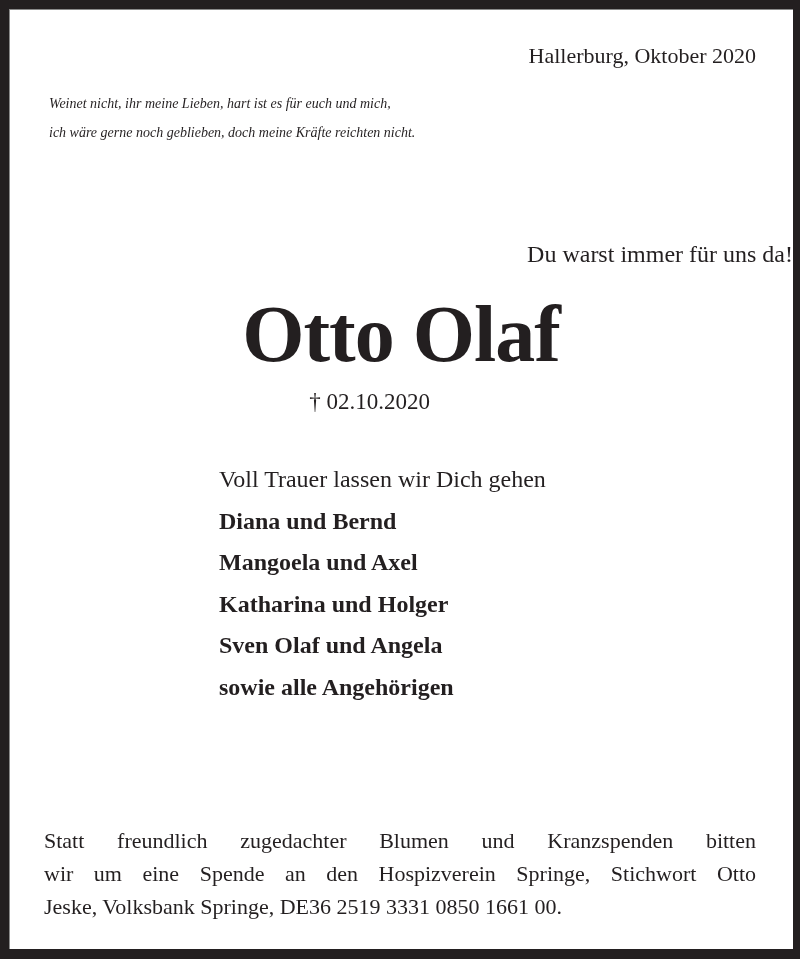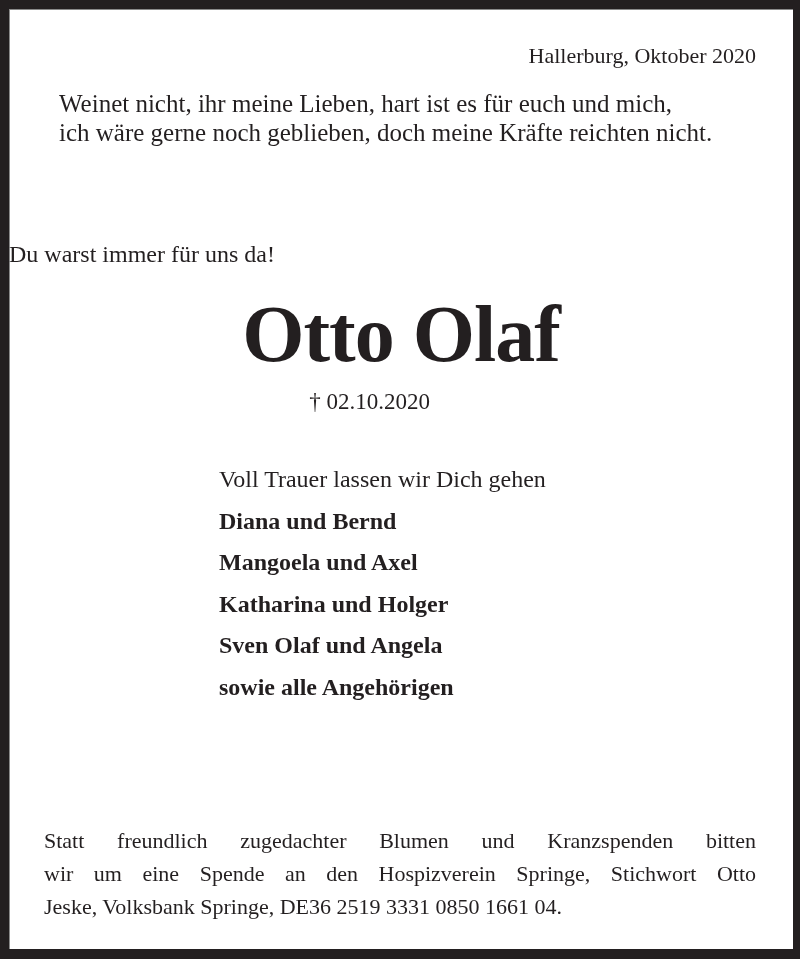--- a/index.html
+++ b/index.html
@@ -13,24 +13,24 @@
     }
     .card {
       position: absolute;
       left: 9px; top: 9px;
       width: 784px; height: 940px;
       background: #ffffff;
       box-shadow: inset 1px 1px 0 #8a8a8a;
     }
     .abs { position: absolute; white-space: nowrap; }
     .place-date { right: 37px; top: 34px; font-size: 22px; }
-    .poem { left: 50px; font-size: 25px; line-height: 29px; }
+    .poem { left: 40px; font-style: italic; font-size: 14px; line-height: 29px; }
     .poem1 { top: 80px; }
     .poem2 { top: 143px; }
-    .motto { left: 0; width: 784px; text-align: left; top: 232px; font-size: 24px; }
+    .motto { left: 0; width: 784px; text-align: right; top: 232px; font-size: 24px; }
     .name { left: 0; width: 784px; text-align: center; top: 285px; font-size: 80px; font-weight: bold; letter-spacing: -1px; line-height: 1; }
     .death { left: 0; width: 721px; text-align: center; top: 380px; font-size: 23px; }
     .mourners { left: 210px; top: 450px; font-size: 24px; line-height: 41.5px; }
     .mourners .intro { font-weight: normal; }
     .mourners .family { font-weight: bold; }
     .para { left: 35px; font-size: 22px; line-height: 33px; width: 712px; white-space: normal; }
     .para1 { top: 730px; }
     .para2 { top: 815px; text-align: justify; }
     .line { display: block; }
     .para2 .line { text-align-last: justify; }
@@ -61,16 +61,16 @@
     <span class="line family">Mangoela und Axel</span>
     <span class="line family">Katharina und Holger</span>
     <span class="line family">Sven Olaf und Angela</span>
     <span class="line family">sowie alle Angehörigen</span>
   </div>
 
 
   <div class="abs para para2">
     <span class="line">Statt freundlich zugedachter Blumen und Kranzspenden bitten</span>
     <span class="line">wir um eine Spende an den Hospizverein Springe, Stichwort Otto</span>
-    <span class="line last">Jeske, Volksbank Springe, DE36 2519 3331 0850 1661 04.</span>
+    <span class="line last">Jeske, Volksbank Springe, DE36 2519 3331 0850 1661 00.</span>
   </div>
 
 </div>
 
 </body></html>

